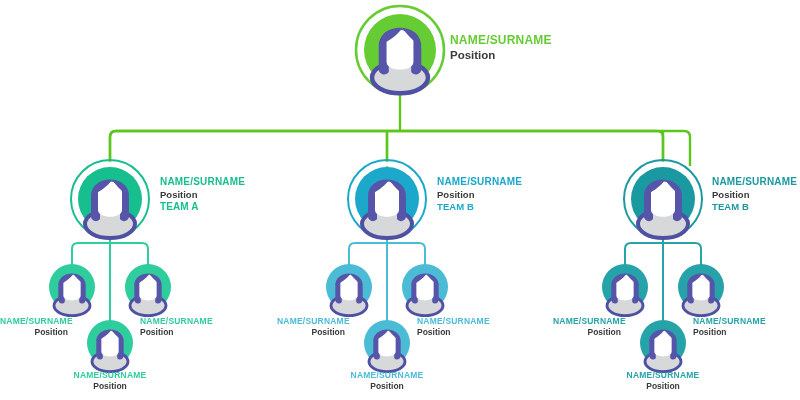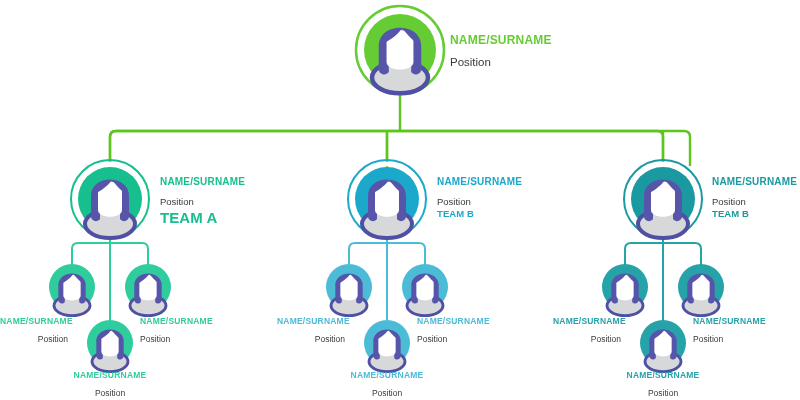--- a/index.html
+++ b/index.html
@@ -4,21 +4,21 @@
 <style>
   html,body{margin:0;padding:0;}
   body{
     width:800px;height:400px;background:#ffffff;
     font-family:"Liberation Sans", sans-serif;
     overflow:hidden;position:relative;
   }
   #chart{position:absolute;left:0;top:0;width:800px;height:400px;}
   .label{position:absolute;white-space:nowrap;line-height:1.28;}
   .lbl-name{font-weight:700;letter-spacing:.2px;}
-  .lbl-pos{font-weight:400;color:#3a3a3a;margin-top:7px;}
+  .lbl-pos{font-weight:700;color:#3a3a3a;}
   .lbl-team{font-weight:700;letter-spacing:.1px;}
   .align-left{text-align:left;}
   .align-right{text-align:right;}
   .align-center{text-align:center;}
 </style>
 </head>
 <body>
 
 <svg id="chart" viewBox="0 0 800 400">
   <defs>
@@ -154,21 +154,21 @@
 </svg>
 
 <div class="label align-left" style="left:450px;top:33px;font-size:12px;">
   <div class="lbl-name" style="color:#66CC33;">NAME/SURNAME</div>
   <div class="lbl-pos" style="font-size:11.5px;">Position</div>
 </div>
 
 <div class="label align-left" style="left:160px;top:176px;font-size:10px;">
   <div class="lbl-name" style="color:#17BE8E;">NAME/SURNAME</div>
   <div class="lbl-pos" style="font-size:9.5px;">Position</div>
-  <div class="lbl-team" style="color:#17BE8E;font-size:15px;">TEAM A</div>
+  <div class="lbl-team" style="color:#17BE8E;font-size:10px;">TEAM A</div>
 </div>
 
 <div class="label align-left" style="left:437px;top:176px;font-size:10px;">
   <div class="lbl-name" style="color:#1BA8CB;">NAME/SURNAME</div>
   <div class="lbl-pos" style="font-size:9.5px;">Position</div>
   <div class="lbl-team" style="color:#1BA8CB;font-size:9.5px;">TEAM B</div>
 </div>
 
 <div class="label align-left" style="left:712px;top:176px;font-size:10px;">
   <div class="lbl-name" style="color:#1A9AA0;">NAME/SURNAME</div>

